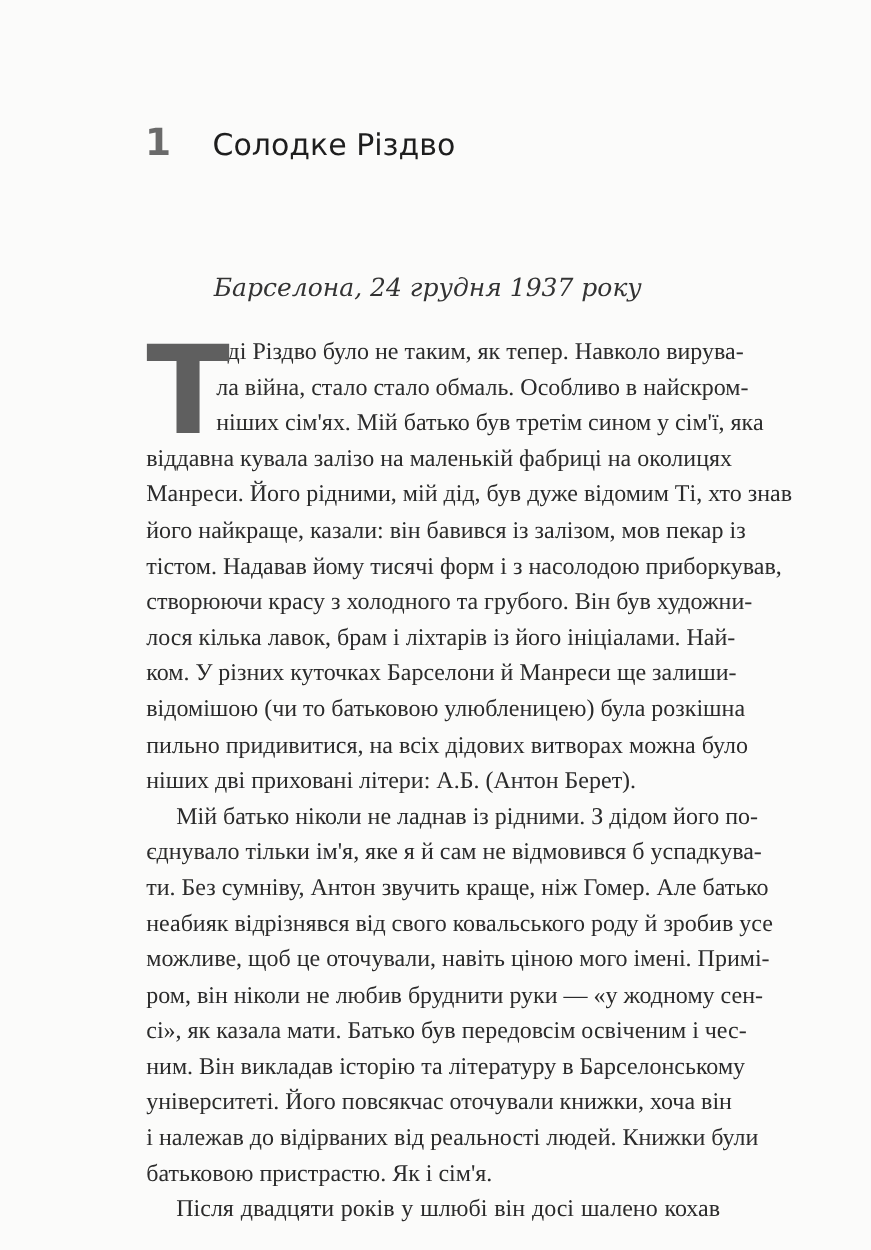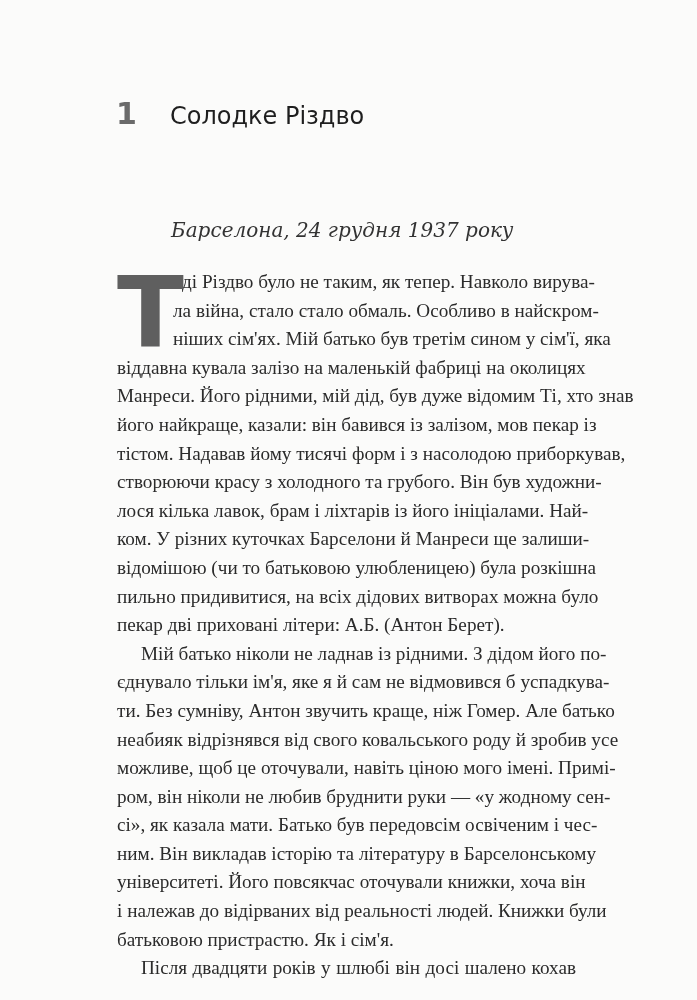--- a/index.html
+++ b/index.html
@@ -54,21 +54,21 @@
   <span class="line drop-indent">ніших сім'ях. Мій батько був третім сином у сім'ї, яка</span>
   <span class="line">віддавна кувала залізо на маленькій фабриці на околицях</span>
   <span class="line">Манреси. Його рідними, мій дід, був дуже відомим Ті, хто знав</span>
   <span class="line">його найкраще, казали: він бавився із залізом, мов пекар із</span>
   <span class="line">тістом. Надавав йому тисячі форм і з насолодою приборкував,</span>
   <span class="line">створюючи красу з холодного та грубого. Він був художни-</span>
   <span class="line">лося кілька лавок, брам і ліхтарів із його ініціалами. Най-</span>
   <span class="line">ком. У різних куточках Барселони й Манреси ще залиши-</span>
   <span class="line">відомішою (чи то батьковою улюбленицею) була розкішна</span>
   <span class="line">пильно придивитися, на всіх дідових витворах можна було</span>
-  <span class="line last">пекар дві приховані літери: А.Б. (Антон Берет).</span>
+  <span class="line last">ніших дві приховані літери: А.Б. (Антон Берет).</span>
   <span class="line indent">Мій батько ніколи не ладнав із рідними. З дідом його по-</span>
   <span class="line">єднувало тільки ім'я, яке я й сам не відмовився б успадкува-</span>
   <span class="line">ти. Без сумніву, Антон звучить краще, ніж Гомер. Але батько</span>
   <span class="line">неабияк відрізнявся від свого ковальського роду й зробив усе</span>
   <span class="line">можливе, щоб це оточували, навіть ціною мого імені. Примі-</span>
   <span class="line">ром, він ніколи не любив бруднити руки — «у жодному сен-</span>
   <span class="line">сі», як казала мати. Батько був передовсім освіченим і чес-</span>
   <span class="line">ним. Він викладав історію та літературу в Барселонському</span>
   <span class="line">університеті. Його повсякчас оточували книжки, хоча він</span>
   <span class="line">і належав до відірваних від реальності людей. Книжки були</span>

